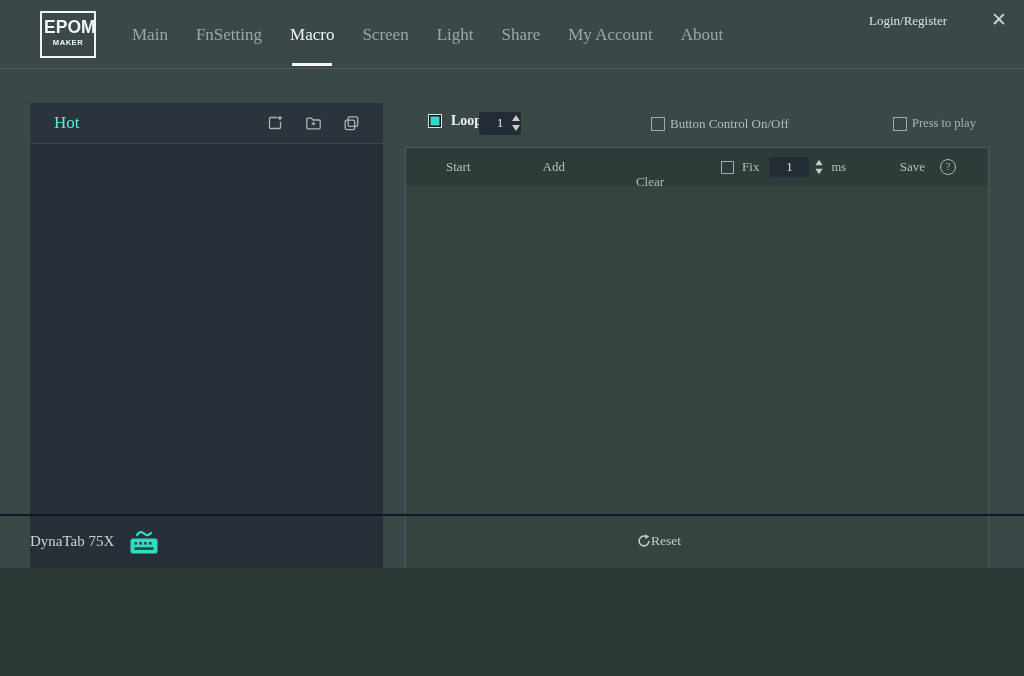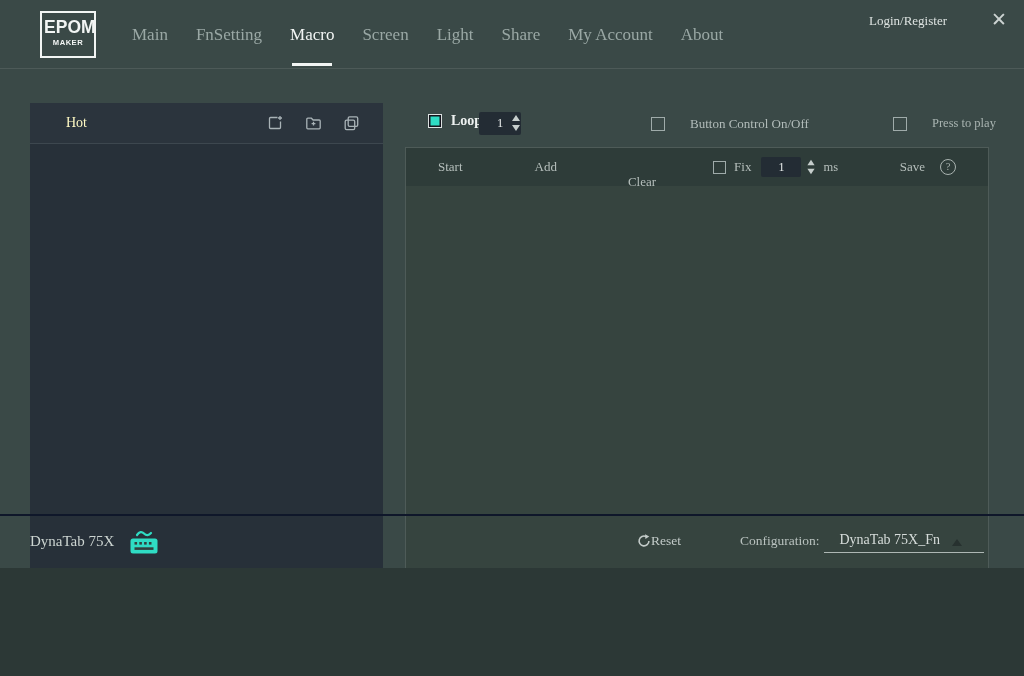--- a/index.html
+++ b/index.html
@@ -53,21 +53,21 @@
     position: absolute; left: 30px; top: 103px;
     width: 353px; height: 486px;
     background: #273039;
   }
   .left-panel-header {
     height: 41px; background: #2b343d;
     border-bottom: 1px solid #3d474f;
     display: flex; align-items: center;
     padding: 0 23px 0 24px;
   }
-  .left-panel-title { font-size: 14px; color: #fef9c3; margin-left: 12px; }
+  .left-panel-title { font-size: 17px; color: #5eead4; }
   .left-panel-icons { margin-left: auto; display: flex; gap: 21px; align-items: center; }
   .tool-icon { width: 17px; height: 17px; cursor: pointer; display: block; }
   .tool-icon path, .tool-icon rect { stroke: #a9b3b7; fill: none; stroke-width: 1.3; }
   .left-panel-body { height: 444px; }
 
   
   .loop-group { position: absolute; left: 428px; top: 113px; display: flex; align-items: center; }
   .checkbox {
     width: 14px; height: 14px;
     border: 1px solid #9fabaa;
@@ -87,35 +87,35 @@
     cursor: text;
   }
   .loop-input { position: absolute; left: 479px; top: 112px; }
   .spinner { display: flex; flex-direction: column; align-items: center; gap: 4px; cursor: pointer; }
   .loop-spinner { position: absolute; left: 512px; top: 115px; }
   .tri-up { width: 0; height: 0; border-left: 4.5px solid transparent; border-right: 4.5px solid transparent; border-bottom: 6px solid #c6cecc; }
   .tri-down { width: 0; height: 0; border-left: 4.5px solid transparent; border-right: 4.5px solid transparent; border-top: 6px solid #c6cecc; }
   .check-group { display: flex; align-items: center; }
   .btn-control-group { position: absolute; left: 651px; top: 116px; }
   .press-play-group { position: absolute; left: 893px; top: 116px; align-items: flex-end; }
-  .check-label { margin-left: 25px; font-size: 13px; color: #b2bcba; }
+  .check-label { margin-left: 5px; font-size: 13px; color: #b2bcba; }
   .press-play-group .check-label { font-size: 12.5px; color: #a9b4b1; }
 
   
   .right-panel {
     position: absolute; left: 405px; top: 147px;
     width: 584px; height: 446px;
     border: 1px solid #4e5b58;
     background: #36443f;
   }
   .toolbar {
     height: 38px; background: #2e3c39;
     display: flex; align-items: center;
     font-size: 13px; color: #b6bfbc;
-    padding: 0 32px 0 32px;
+    padding: 0 32px 0 40px;
   }
   .toolbar-btn { cursor: pointer; }
   .tb-add { margin-left: 72px; text-align: center; }
   .tb-clear { margin-left: 71px; margin-top: 30px; }
   .fix-group { margin-left: 57px; display: flex; align-items: center; }
   .fix-group .checkbox { width: 13px; height: 13px; }
   .fix-label { margin-left: 8px; font-size: 13px; color: #b6bfbc; }
   .fix-input { width: 40px; height: 20px; line-height: 20px; font-size: 12px; margin-left: 10px; }
   .fix-spinner { margin-left: 6px; transform: scale(0.9); }
   .ms-label { margin-left: 8px; font-size: 12.5px; }
@@ -256,22 +256,15 @@
       <rect x="19.9" y="14" width="2.6" height="2.6" fill="#32403e"></rect>
       <rect x="5.5" y="19.3" width="19" height="2.6" fill="#32403e"></rect>
     </svg>
     <div class="reset-group">
       <svg class="reset-icon" viewBox="0 0 16 16">
         <path d="M13.6 8 A5.6 5.6 0 1 1 10.3 2.9" fill="none" stroke="#c3cbc9" stroke-width="1.8"></path>
         <path d="M9.2 0.4 L14 2.9 L9.6 5.6 Z" fill="#c3cbc9"></path>
       </svg>
       <div class="reset-label">Reset</div>
     </div>
-    <div class="config-group">
-      <div class="config-label">Configuration:</div>
-      <div class="config-select">
-        <div class="config-value">DynaTab 75X_Fn</div>
-        <div class="config-arrow"></div>
-      </div>
-    </div>
   </div>
 
 </div>
 
 </body></html>

